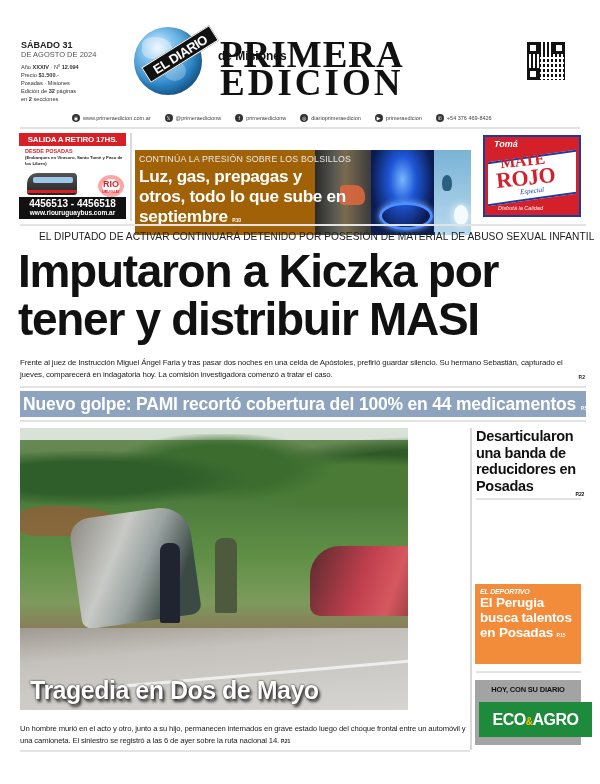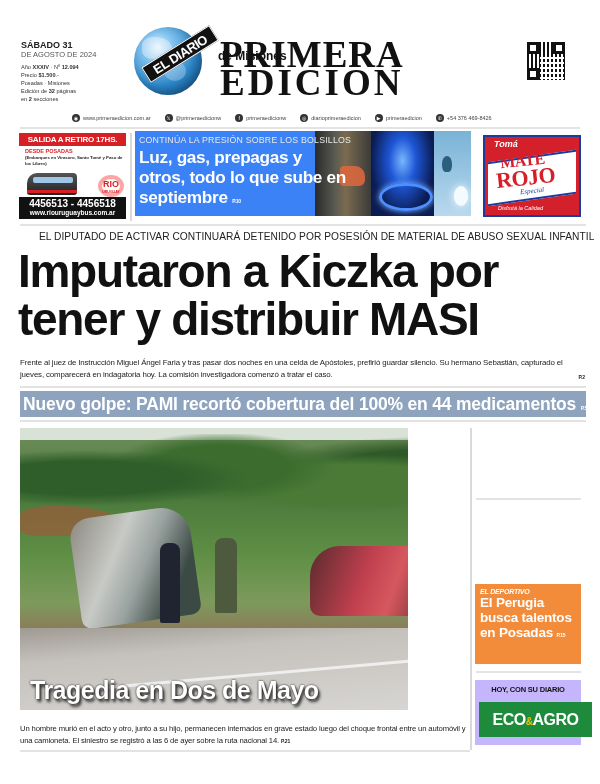--- a/index.html
+++ b/index.html
@@ -66,21 +66,21 @@
   .ad-bus .rio-logo .rio { font-size: 9px; font-weight: bold; line-height: 11px; display: block; }
   .ad-bus .rio-logo .uru { font-size: 3.5px; font-weight: bold; line-height: 4px; display: block; }
   .ad-bus .bus-phone-box { position: absolute; left: 0; top: 64px; width: 107px; height: 22px; background: #111; }
   .ad-bus .bus-phones { position: absolute; left: 0; top: 65px; width: 107px; text-align: center; color: #fff;
     font-size: 10px; font-weight: bold; line-height: 11px; }
   .ad-bus .bus-url { position: absolute; left: 0; top: 76px; width: 107px; text-align: center; color: #fff;
     font-size: 6.5px; font-weight: bold; line-height: 8px; }
 
   .vline { position: absolute; width: 2px; background: #d9d9d9; }
 
-  .promo-bills { position: absolute; left: 135px; top: 131px; width: 336px; height: 85px; overflow: hidden; background: #3b82f6; }
+  .promo-bills { position: absolute; left: 135px; top: 150px; width: 336px; height: 85px; overflow: hidden; background: #a16207; }
   .promo-bills .photo-pump { position: absolute; left: 180px; top: 0; width: 56px; height: 85px;
     background: linear-gradient(90deg, #2a2a2a 0%, #5a5a52 35%, #7a6b4f 55%, #3b3b3b 100%); }
   .promo-bills .pump-nozzle { position: absolute; left: 205px; top: 35px; width: 25px; height: 20px; border-radius: 4px 10px 6px 4px; background: #d9673e; opacity: 0.9; }
   .promo-bills .photo-gas { position: absolute; left: 236px; top: 0; width: 63px; height: 85px;
     background: radial-gradient(ellipse at 50% 35%, #79b6ff 0%, #1e56d6 30%, #0b1c53 70%); }
   .promo-bills .photo-gas::after { content: ""; position: absolute; left: 8px; top: 52px; width: 48px; height: 22px;
     border-radius: 50%; border: 3px solid #4e8fff; box-shadow: 0 0 6px #7fb8ff; }
   .promo-bills .photo-bulb { position: absolute; left: 299px; top: 0; width: 37px; height: 85px;
     background: linear-gradient(180deg, #7ab3d6 0%, #b8d9ee 100%); }
   .promo-bills .photo-bulb::before { content: ""; position: absolute; left: 8px; top: 25px; width: 10px; height: 16px; border-radius: 50% 50% 40% 40%; background: #2b5f7e; }
@@ -136,21 +136,21 @@
   .caption-main .page-ref { font-size: 5px; font-weight: bold; }
 
   
   .sidebar { position: absolute; left: 470px; top: 428px; width: 115px; height: 320px; }
   .side-story { position: absolute; left: 6px; width: 108px; font-weight: bold; font-size: 14.5px; line-height: 16.5px; color: #111; letter-spacing: -0.3px; }
   .side-story .page-ref { font-size: 5px; font-weight: bold; float: right; margin-top: 8px; }
   .sport-box { position: absolute; left: 5px; top: 156px; width: 106px; height: 80px; background: #f28c3a; padding: 4px 5px; }
   .sport-box .section { color: #fff; font-style: italic; font-weight: bold; font-size: 7px; letter-spacing: -0.2px; }
   .sport-box .title { color: #fff; font-weight: bold; font-size: 13.5px; line-height: 15px; letter-spacing: -0.2px; }
   .sport-box .page-ref { font-size: 5px; font-weight: bold; color: #fff; }
-  .eco-box { position: absolute; left: 5px; top: 252px; width: 106px; height: 65px; background: #c4b5fd; }
+  .eco-box { position: absolute; left: 5px; top: 252px; width: 106px; height: 65px; background: #a3a3a3; }
   .eco-box .hoy { position: absolute; left: 3px; top: 5px; width: 100px; text-align: center; font-size: 7.5px; font-weight: bold; color: #111; letter-spacing: -0.2px; }
   .eco-box .eco-logo { position: absolute; left: 4px; top: 22px; width: 113px; height: 35px; background: #1e8b3c; color: #fff;
     text-align: center; font-weight: bold; font-size: 16px; line-height: 35px; letter-spacing: -0.5px; }
   .eco-box .eco-logo .amp { color: #f1c400; font-size: 10px; }
 </style>
 </head>
 <body>
 
 <div class="masthead">
   <div class="edition-info">
@@ -288,20 +288,24 @@
   <div class="photo-title">Tragedia en Dos de Mayo</div>
 </div>
 <div class="caption-main">
   <span>Un hombre murió en el acto y otro, junto a su hijo, permanecen internados en grave estado luego del choque frontal entre un automóvil y una camioneta. El siniestro se registró a las 6 de ayer sobre la ruta nacional 14.</span>
   <span class="page-ref">P.21</span>
 </div>
 <div class="rule" style="left:20px; top:750px; width:450px;"></div>
 
 <div class="vline" style="left:470px; top:428px; height:322px;"></div>
 <div class="sidebar">
+  <div class="side-story" style="top:0;">
+    <span>Desarticularon una banda de reducidores en Posadas</span>
+    <span class="page-ref">P.22</span>
+  </div>
   <div class="rule" style="left:6px; top:70px; width:105px;"></div>
   <div class="sport-box">
     <div class="section">EL DEPORTIVO</div>
     <div class="title">
       <span>El Perugia busca talentos en Posadas</span>
       <span class="page-ref">P.15</span>
     </div>
   </div>
   <div class="rule" style="left:6px; top:243px; width:105px;"></div>
   <div class="eco-box">

